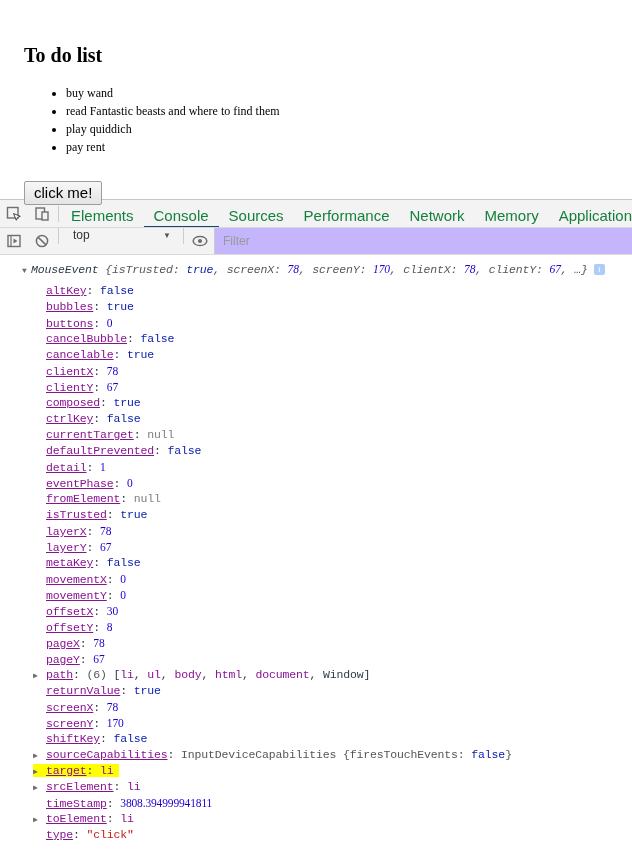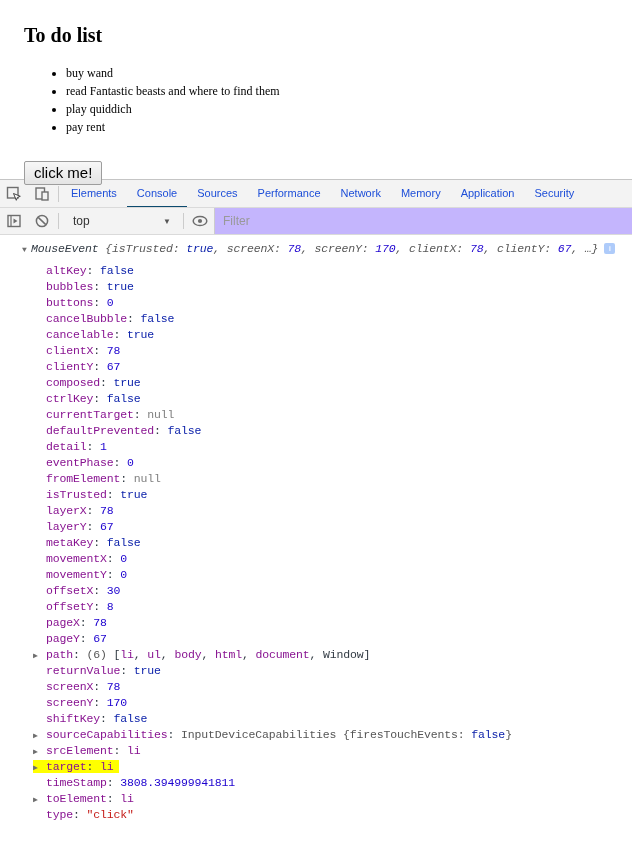--- a/index.html
+++ b/index.html
@@ -1,59 +1,59 @@
 <!DOCTYPE html>
 <html><head>
 <meta charset="utf-8">
 <style>
   * { margin:0; padding:0; box-sizing:border-box; }
   html,body { background:#fff; }
   .screen { width:632px; height:849px; overflow:hidden; background:#fff; position:relative;
             font-family:"Liberation Sans", sans-serif; }
 
   
-  .page-section { height:179px; padding:24px; font-family:"Liberation Serif", serif; }
+  .page-section { height:179px; padding:24px; font-family:"Liberation Serif", serif;margin-top:20px; }
   .page-title { font-size:20px; font-weight:bold; color:#000; }
   .todo-list { margin:17px 0 18px 0; padding-left:42px; font-size:12px; color:#000; }
   .todo-list li { line-height:18px; }
   .click-btn { font-family:"Liberation Sans", sans-serif; font-size:15px; color:#000;
                background:linear-gradient(#f7f7f7,#e4e4e4); border:1px solid #9d9d9d;
                border-radius:2px; padding:2px 9px 3px 9px; margin-top:7px; }
 
   
   .devtools { border-top:1px solid #c5c5c5; }
   .tabbar { height:28px; background:#f3f3f3; border-bottom:1px solid #dadada;
             display:flex; align-items:center; }
   .icon-btn { width:28px; height:26px; display:flex; align-items:center; justify-content:center; }
   .vsep { width:1px; height:16px; background:#ccc; margin:0 2px; }
   .tab-strip { display:flex; height:100%; align-items:stretch; overflow:hidden; flex:1; }
-  .tab { padding:7px 10px 0 10px; font-size:11px; color:#1d4ed8; white-space:nowrap; }
+  .tab { padding:7px 10px 0 10px; font-size:15px; color:#15803d; white-space:nowrap; }
   .tab.active { border-bottom:1px solid #0c4a6e; }
 
   .console-toolbar { height:27px; background:#f3f3f3; border-bottom:1px solid #dadada;
-                     display:flex; align-items:center; }
+                     display:flex; align-items:flex-start; }
   .context-select { width:120px; display:flex; justify-content:space-between; align-items:center;
                     padding:0 10px 0 12px; font-size:12px; color:#333; }
   .dd-arrow { font-size:8px; color:#555; }
   .filter-wrap { flex:1; height:100%; background:#c4b5fd; display:flex; align-items:center;
                  border-left:1px solid #ccc; padding-left:8px; }
   .filter-input { border:none; outline:none; font-size:12px; color:#333; width:95%; background:transparent; }
   .filter-input::placeholder { color:#999; }
 
   
   .console-output { background:#fff; padding-top:6px;
                     font-family:"Liberation Mono","DejaVu Sans Mono",monospace;
                     font-size:11.5px; letter-spacing:-0.15px; color:#303942; }
   .crow { height:16px; line-height:16px; padding-left:33px; white-space:nowrap; }
   .crow.header { padding-left:22px; height:17px; margin-bottom:5px; }
   .tri { display:inline-block; width:13px; font-size:8px; color:#6e6e6e; font-style:normal; }
   .crow.header .tri { width:9px; }
   .hline { font-style:italic; }
-  .pname { color:#881391; }
-  .c-num  { color:#1c00cf; }
+  .pname { color:#881391;text-decoration:underline; }
+  .c-num  { color:#1c00cf;font-family:Liberation Serif, serif; }
   .c-bool { color:#0d22aa; }
   .c-null { color:#808080; }
   .c-node { color:#881391; }
   .c-str  { color:#c41a16; }
   .c-gray { color:#565656; }
   .c-dark { color:#303942; }
   .c-obj  { color:#303942; }
   .hl { background:#ffff00; padding-right:5px; }
   .badge { display:inline-block; width:11px; height:11px; background:#aecbfa; border-radius:2px;
            color:#eef4fe; font:bold 8px/11px "Liberation Sans",sans-serif; text-align:center;
@@ -160,20 +160,20 @@
         <div class="crow"><span><span class="tri"></span><span class="pname">offsetX</span><span class="c-dark">: </span><span class="c-num">30</span></span></div>
         <div class="crow"><span><span class="tri"></span><span class="pname">offsetY</span><span class="c-dark">: </span><span class="c-num">8</span></span></div>
         <div class="crow"><span><span class="tri"></span><span class="pname">pageX</span><span class="c-dark">: </span><span class="c-num">78</span></span></div>
         <div class="crow"><span><span class="tri"></span><span class="pname">pageY</span><span class="c-dark">: </span><span class="c-num">67</span></span></div>
         <div class="crow"><span><span class="tri">▶</span><span class="pname">path</span><span class="c-dark">: </span><span class="c-gray">(6) </span><span class="c-dark">[</span><span class="c-node">li</span><span class="c-dark">, </span><span class="c-node">ul</span><span class="c-dark">, </span><span class="c-node">body</span><span class="c-dark">, </span><span class="c-node">html</span><span class="c-dark">, </span><span class="c-node">document</span><span class="c-dark">, </span><span class="c-dark">Window</span><span class="c-dark">]</span></span></div>
         <div class="crow"><span><span class="tri"></span><span class="pname">returnValue</span><span class="c-dark">: </span><span class="c-bool">true</span></span></div>
         <div class="crow"><span><span class="tri"></span><span class="pname">screenX</span><span class="c-dark">: </span><span class="c-num">78</span></span></div>
         <div class="crow"><span><span class="tri"></span><span class="pname">screenY</span><span class="c-dark">: </span><span class="c-num">170</span></span></div>
         <div class="crow"><span><span class="tri"></span><span class="pname">shiftKey</span><span class="c-dark">: </span><span class="c-bool">false</span></span></div>
         <div class="crow"><span><span class="tri">▶</span><span class="pname">sourceCapabilities</span><span class="c-dark">: </span><span class="c-gray">InputDeviceCapabilities {firesTouchEvents: </span><span class="c-bool">false</span><span class="c-gray">}</span></span></div>
+        <div class="crow"><span class="hl"><span class="tri">▶</span><span class="pname">target</span><span class="c-dark">: </span><span class="c-node">li</span></span></div>
         <div class="crow"><span><span class="tri">▶</span><span class="pname">srcElement</span><span class="c-dark">: </span><span class="c-node">li</span></span></div>
-        <div class="crow"><span class="hl"><span class="tri">▶</span><span class="pname">target</span><span class="c-dark">: </span><span class="c-node">li</span></span></div>
         <div class="crow"><span><span class="tri"></span><span class="pname">timeStamp</span><span class="c-dark">: </span><span class="c-num">3808.394999941811</span></span></div>
         <div class="crow"><span><span class="tri">▶</span><span class="pname">toElement</span><span class="c-dark">: </span><span class="c-node">li</span></span></div>
         <div class="crow"><span><span class="tri"></span><span class="pname">type</span><span class="c-dark">: </span><span class="c-str">"click"</span></span></div>
       </div>
   </div>
 </div>
 
 </body></html>

